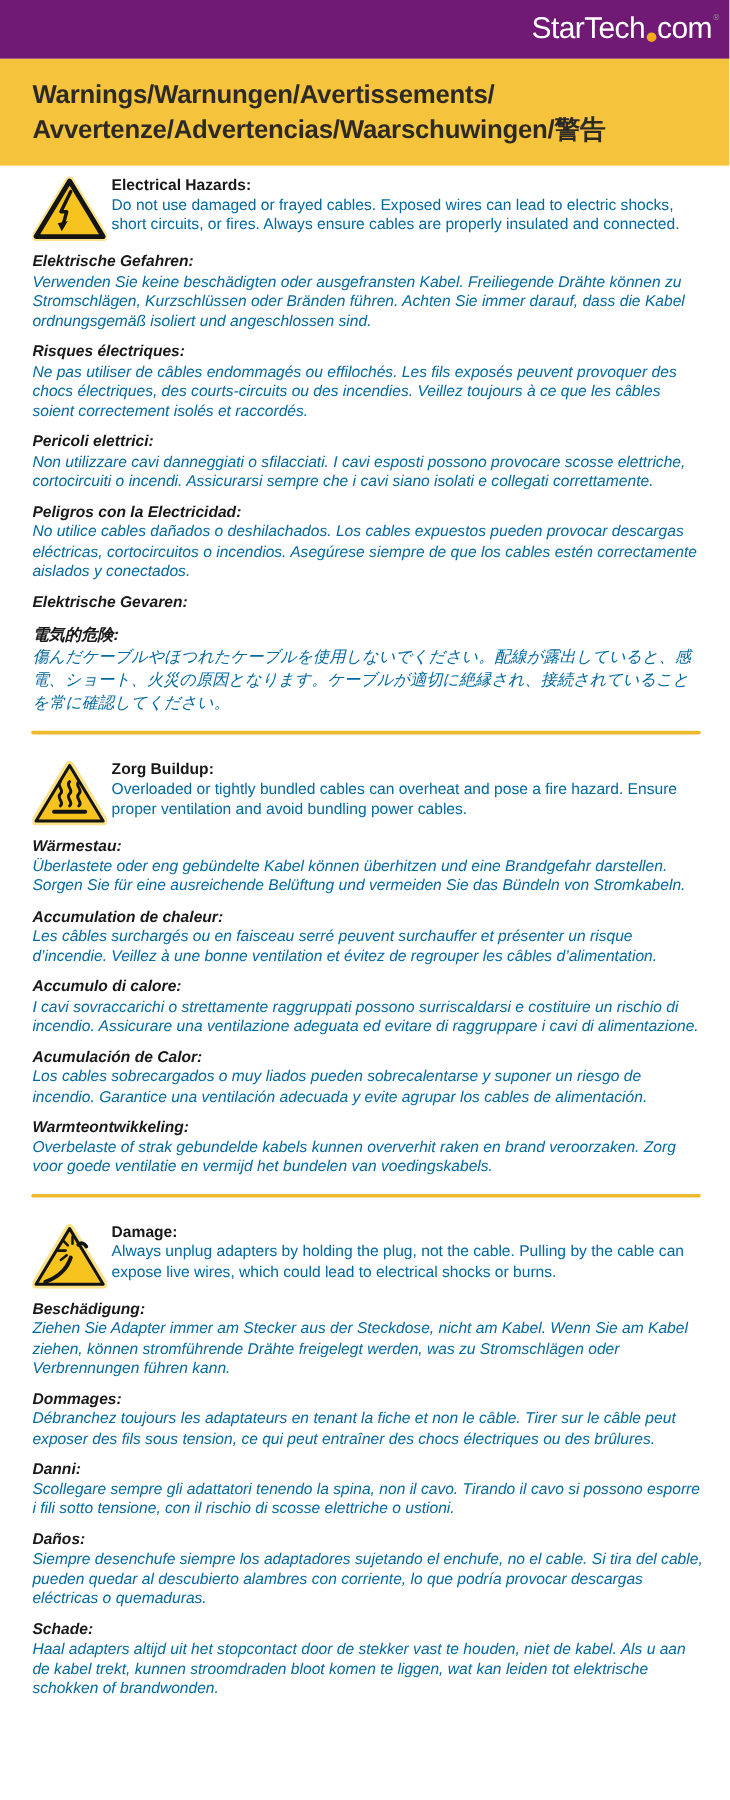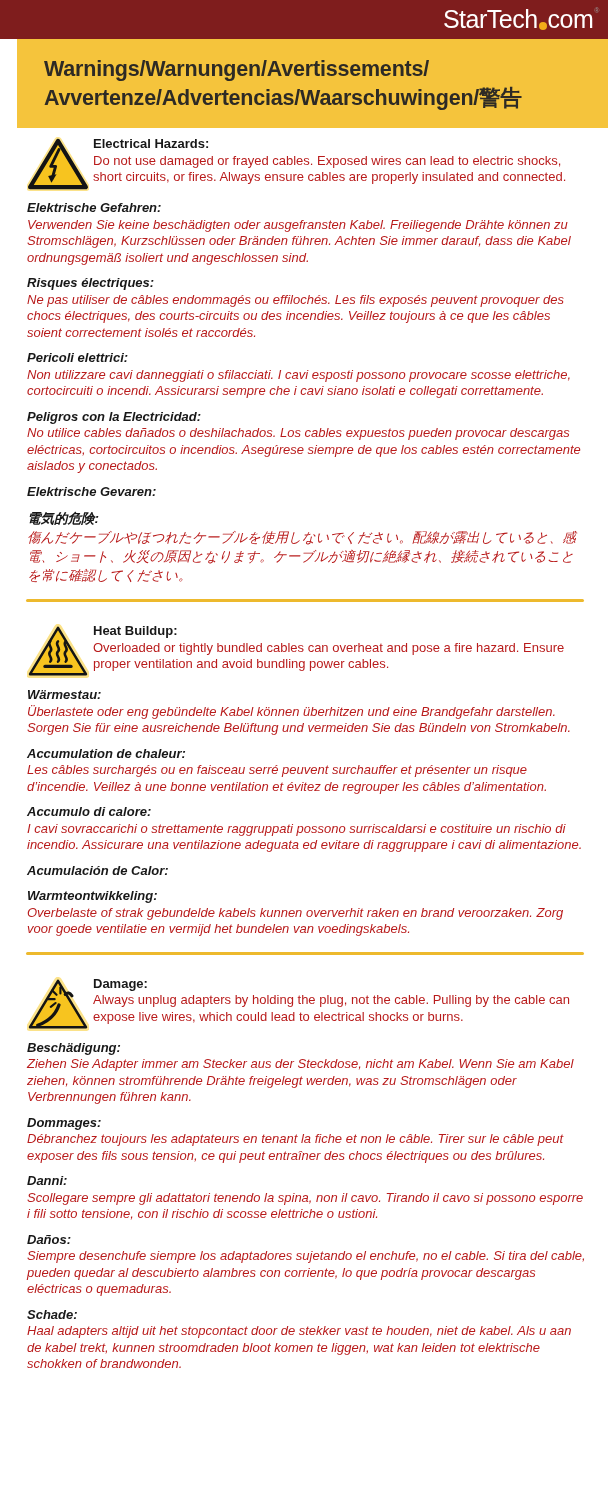--- a/index.html
+++ b/index.html
@@ -5,22 +5,22 @@
   html, body { margin: 0; padding: 0; background: #ffffff; }
   body {
     width: 608px;
     font-family: "Liberation Sans", "DejaVu Sans", sans-serif;
     color: #3f3f3f;
     -webkit-font-smoothing: antialiased;
   }
 
   
   .topbar {
-    background: #7f1d1d;
-    height: 39px;
+    background: #701a75;
+    height: 49px;
     display: flex;
     justify-content: flex-end;
     align-items: center;
     padding-right: 9px;
     box-sizing: border-box;
   }
   .logo {
     color: #ffffff;
     font-size: 25px;
     font-weight: 400;
@@ -42,21 +42,20 @@
     font-size: 7px;
     color: #9b9b9b;
     align-self: flex-start;
     margin-left: 1px;
   }
 
   
   .banner {
     background: #f5c43c;
     padding: 16px 20px 15px 27px;
-    margin-left: 17px;
   }
   .banner-title div {
     font-size: 21.5px;
     font-weight: bold;
     color: #2d2a25;
     line-height: 29px;
     letter-spacing: -0.2px;
   }
 
   
@@ -79,21 +78,21 @@
 
   .h {
     font-weight: bold;
     color: #181818;
     font-size: 13px;
     line-height: 16.5px;
   }
   .b {
     font-size: 13px;
     line-height: 16.5px;
-    color: #b91c1c;
+    color: #0369a1;
   }
   .para { margin-top: 9px; font-style: italic; }
   .para.jp .h, .para.jp .b {
     font-size: 13.5px;
     line-height: 19px;
   }
 
   .divider {
     height: 3px;
     border-radius: 2px;
@@ -169,39 +168,40 @@
           <svg id="heat-buildup-icon" width="62" height="54" viewBox="0 0 64 56">
     <path d="M32 4 L61 52 L3 52 Z" fill="none" stroke="#fbe289" stroke-width="8" stroke-linejoin="round"></path>
     <path d="M32 4 L61 52 L3 52 Z" fill="#f7c41f" stroke="#141414" stroke-width="2.6" stroke-linejoin="round"></path>
     <path d="M18.5 44 H45.5" stroke="#141414" stroke-width="3.4" stroke-linecap="round"></path>
     <path d="M24 39 c4,-3.2 -4,-7 0,-10.5 c4,-3.2 -4,-7 0,-10.5" fill="none" stroke="#141414" stroke-width="2.6" stroke-linecap="round"></path>
     <path d="M32 39 c4,-3.2 -4,-7 0,-10.5 c4,-3.2 -4,-7 0,-10.5" fill="none" stroke="#141414" stroke-width="2.6" stroke-linecap="round"></path>
     <path d="M40 39 c4,-3.2 -4,-7 0,-10.5 c4,-3.2 -4,-7 0,-10.5" fill="none" stroke="#141414" stroke-width="2.6" stroke-linecap="round"></path>
   </svg>
         </div>
       <div class="sec-intro">
-        <div class="h">Heat Buildup:</div>
+        <div class="h">Zorg Buildup:</div>
         <div class="b">Overloaded or tightly bundled cables can overheat and pose a fire hazard. Ensure proper ventilation and avoid bundling power cables.</div>
       </div>
     </div>
     <div class="paras">
         <div class="para">
     <div class="h">Wärmestau:</div>
     <div class="b">Überlastete oder eng gebündelte Kabel können überhitzen und eine Brandgefahr darstellen. Sorgen Sie für eine ausreichende Belüftung und vermeiden Sie das Bündeln von Stromkabeln.</div>
   </div>
         <div class="para">
     <div class="h">Accumulation de chaleur:</div>
     <div class="b">Les câbles surchargés ou en faisceau serré peuvent surchauffer et présenter un risque d’incendie. Veillez à une bonne ventilation et évitez de regrouper les câbles d’alimentation.</div>
   </div>
         <div class="para">
     <div class="h">Accumulo di calore:</div>
     <div class="b">I cavi sovraccarichi o strettamente raggruppati possono surriscaldarsi e costituire un rischio di incendio. Assicurare una ventilazione adeguata ed evitare di raggruppare i cavi di alimentazione.</div>
   </div>
         <div class="para">
     <div class="h">Acumulación de Calor:</div>
+    <div class="b">Los cables sobrecargados o muy liados pueden sobrecalentarse y suponer un riesgo de incendio. Garantice una ventilación adecuada y evite agrupar los cables de alimentación.</div>
   </div>
         <div class="para">
     <div class="h">Warmteontwikkeling:</div>
     <div class="b">Overbelaste of strak gebundelde kabels kunnen oververhit raken en brand veroorzaken. Zorg voor goede ventilatie en vermijd het bundelen van voedingskabels.</div>
   </div>
         <div class="para jp">
   </div>
       </div>
   </section>
     <div class="divider"></div>

